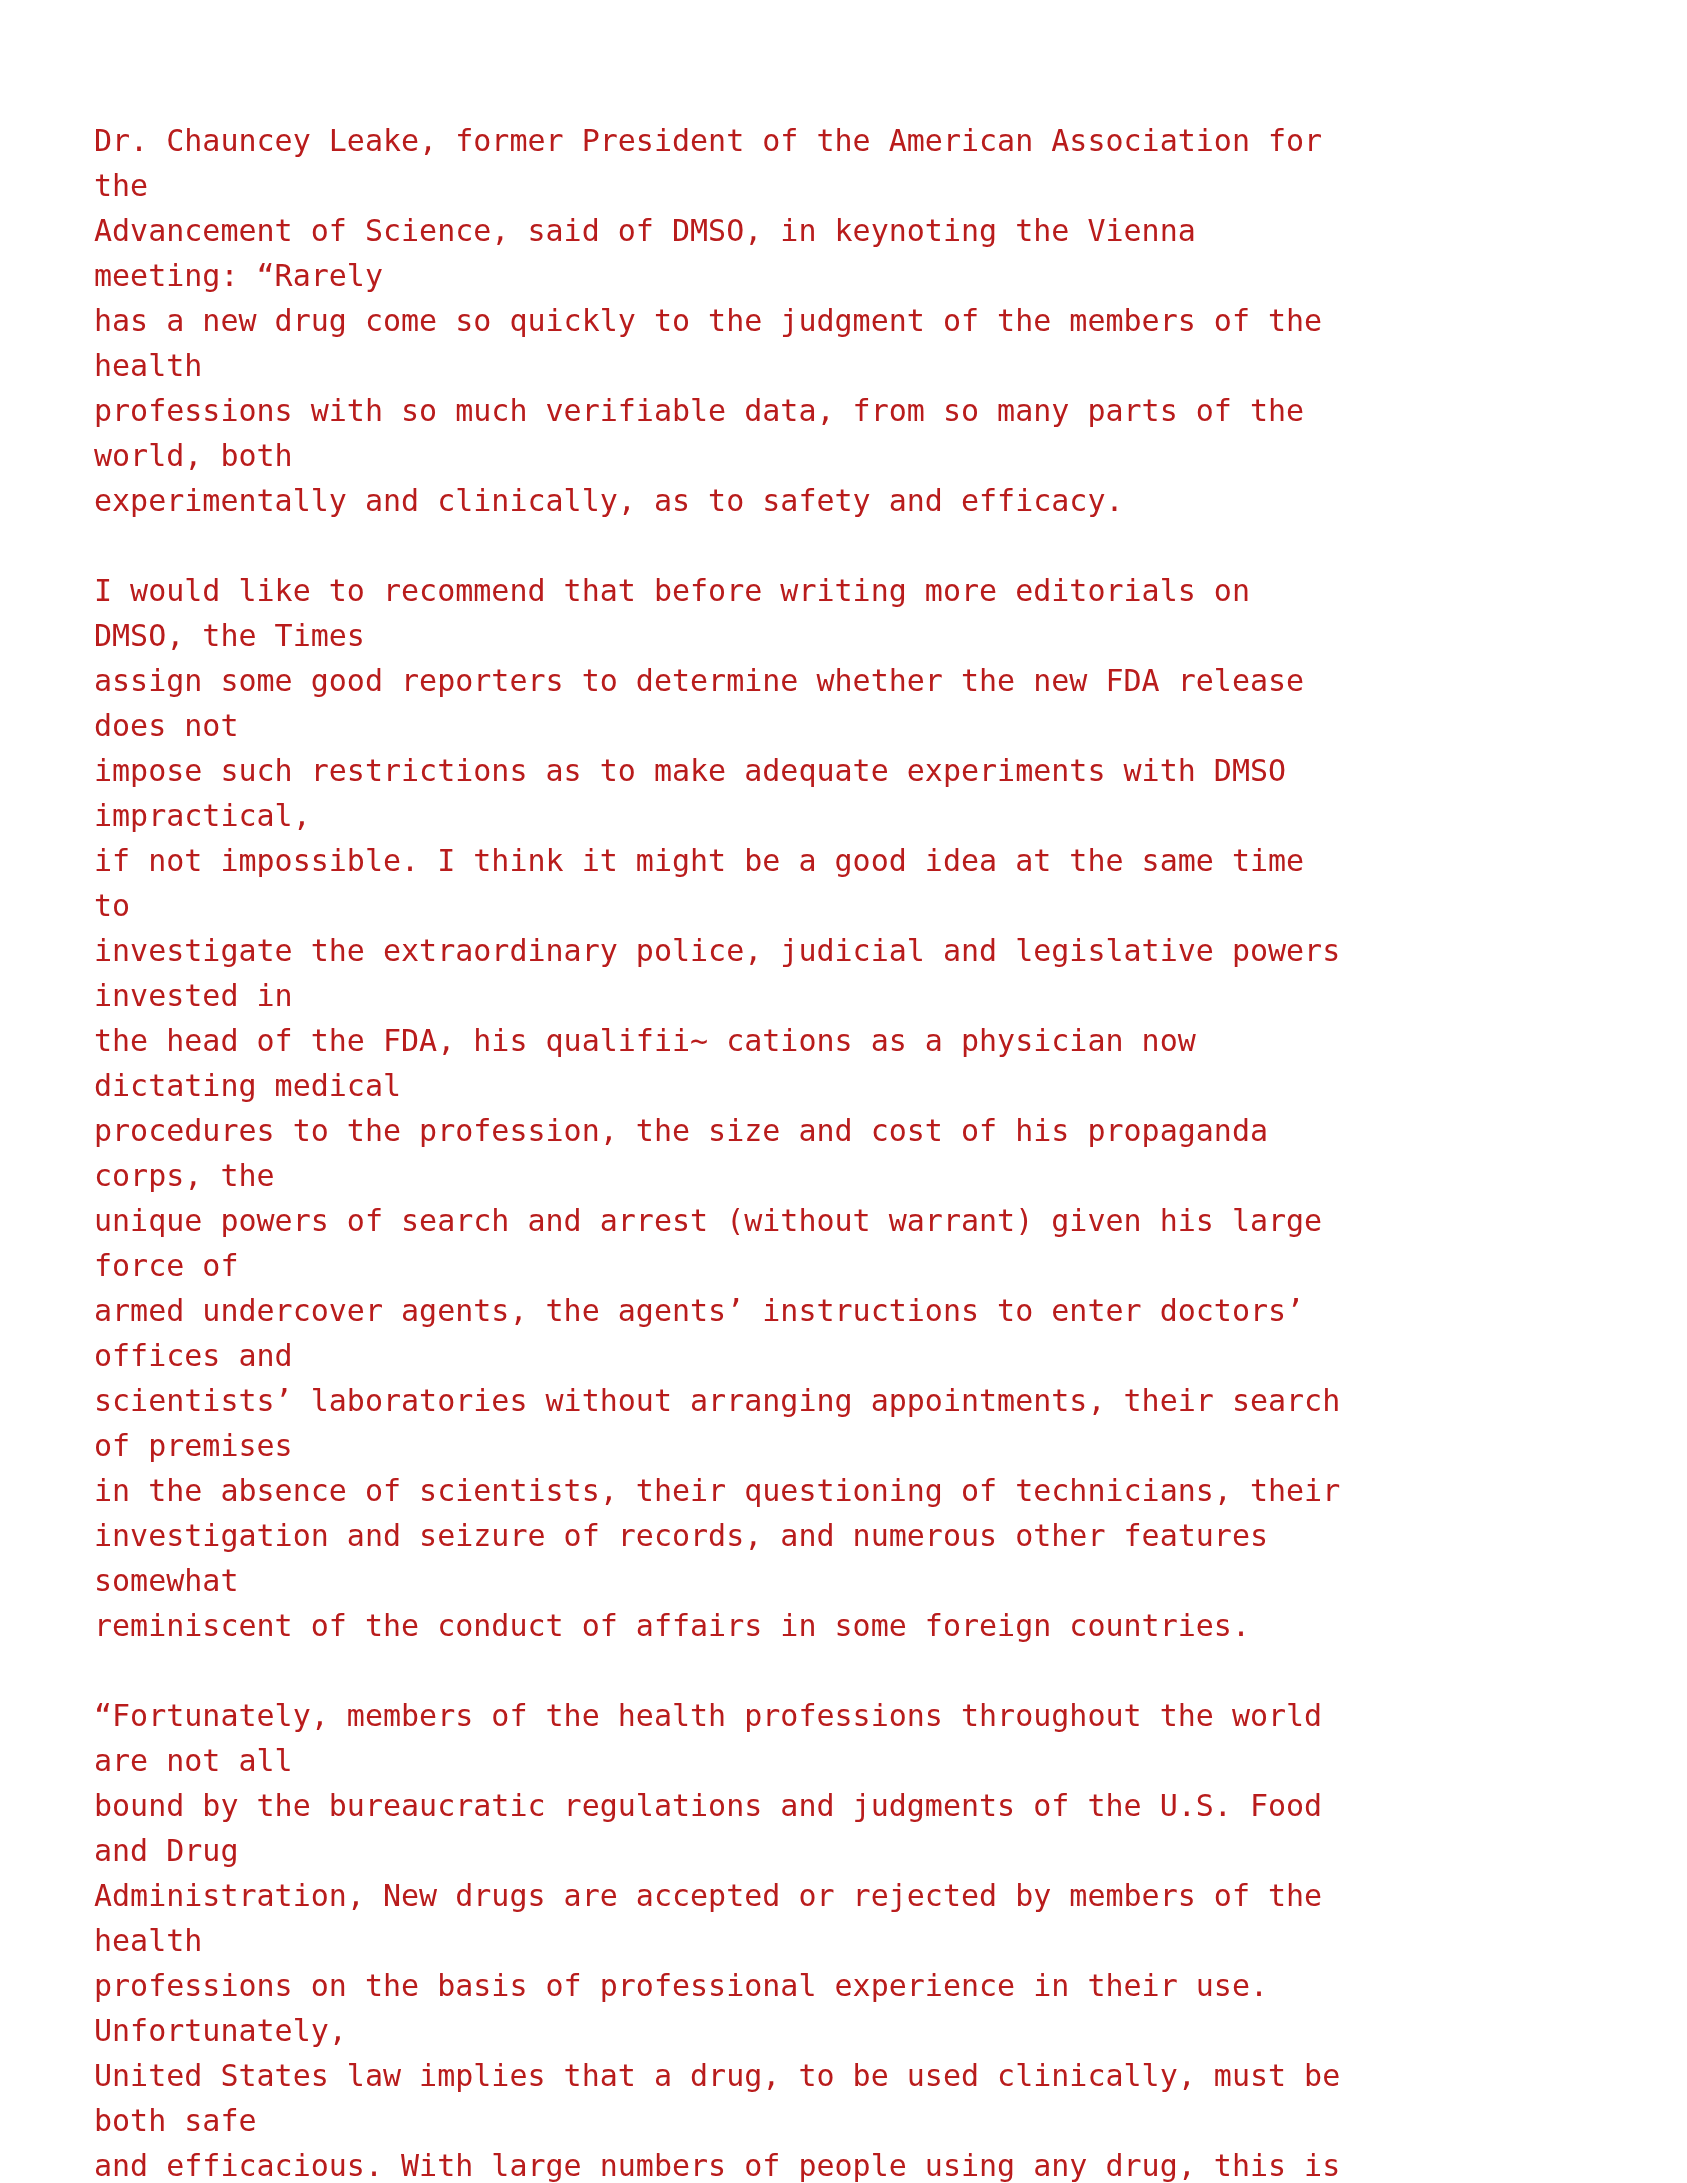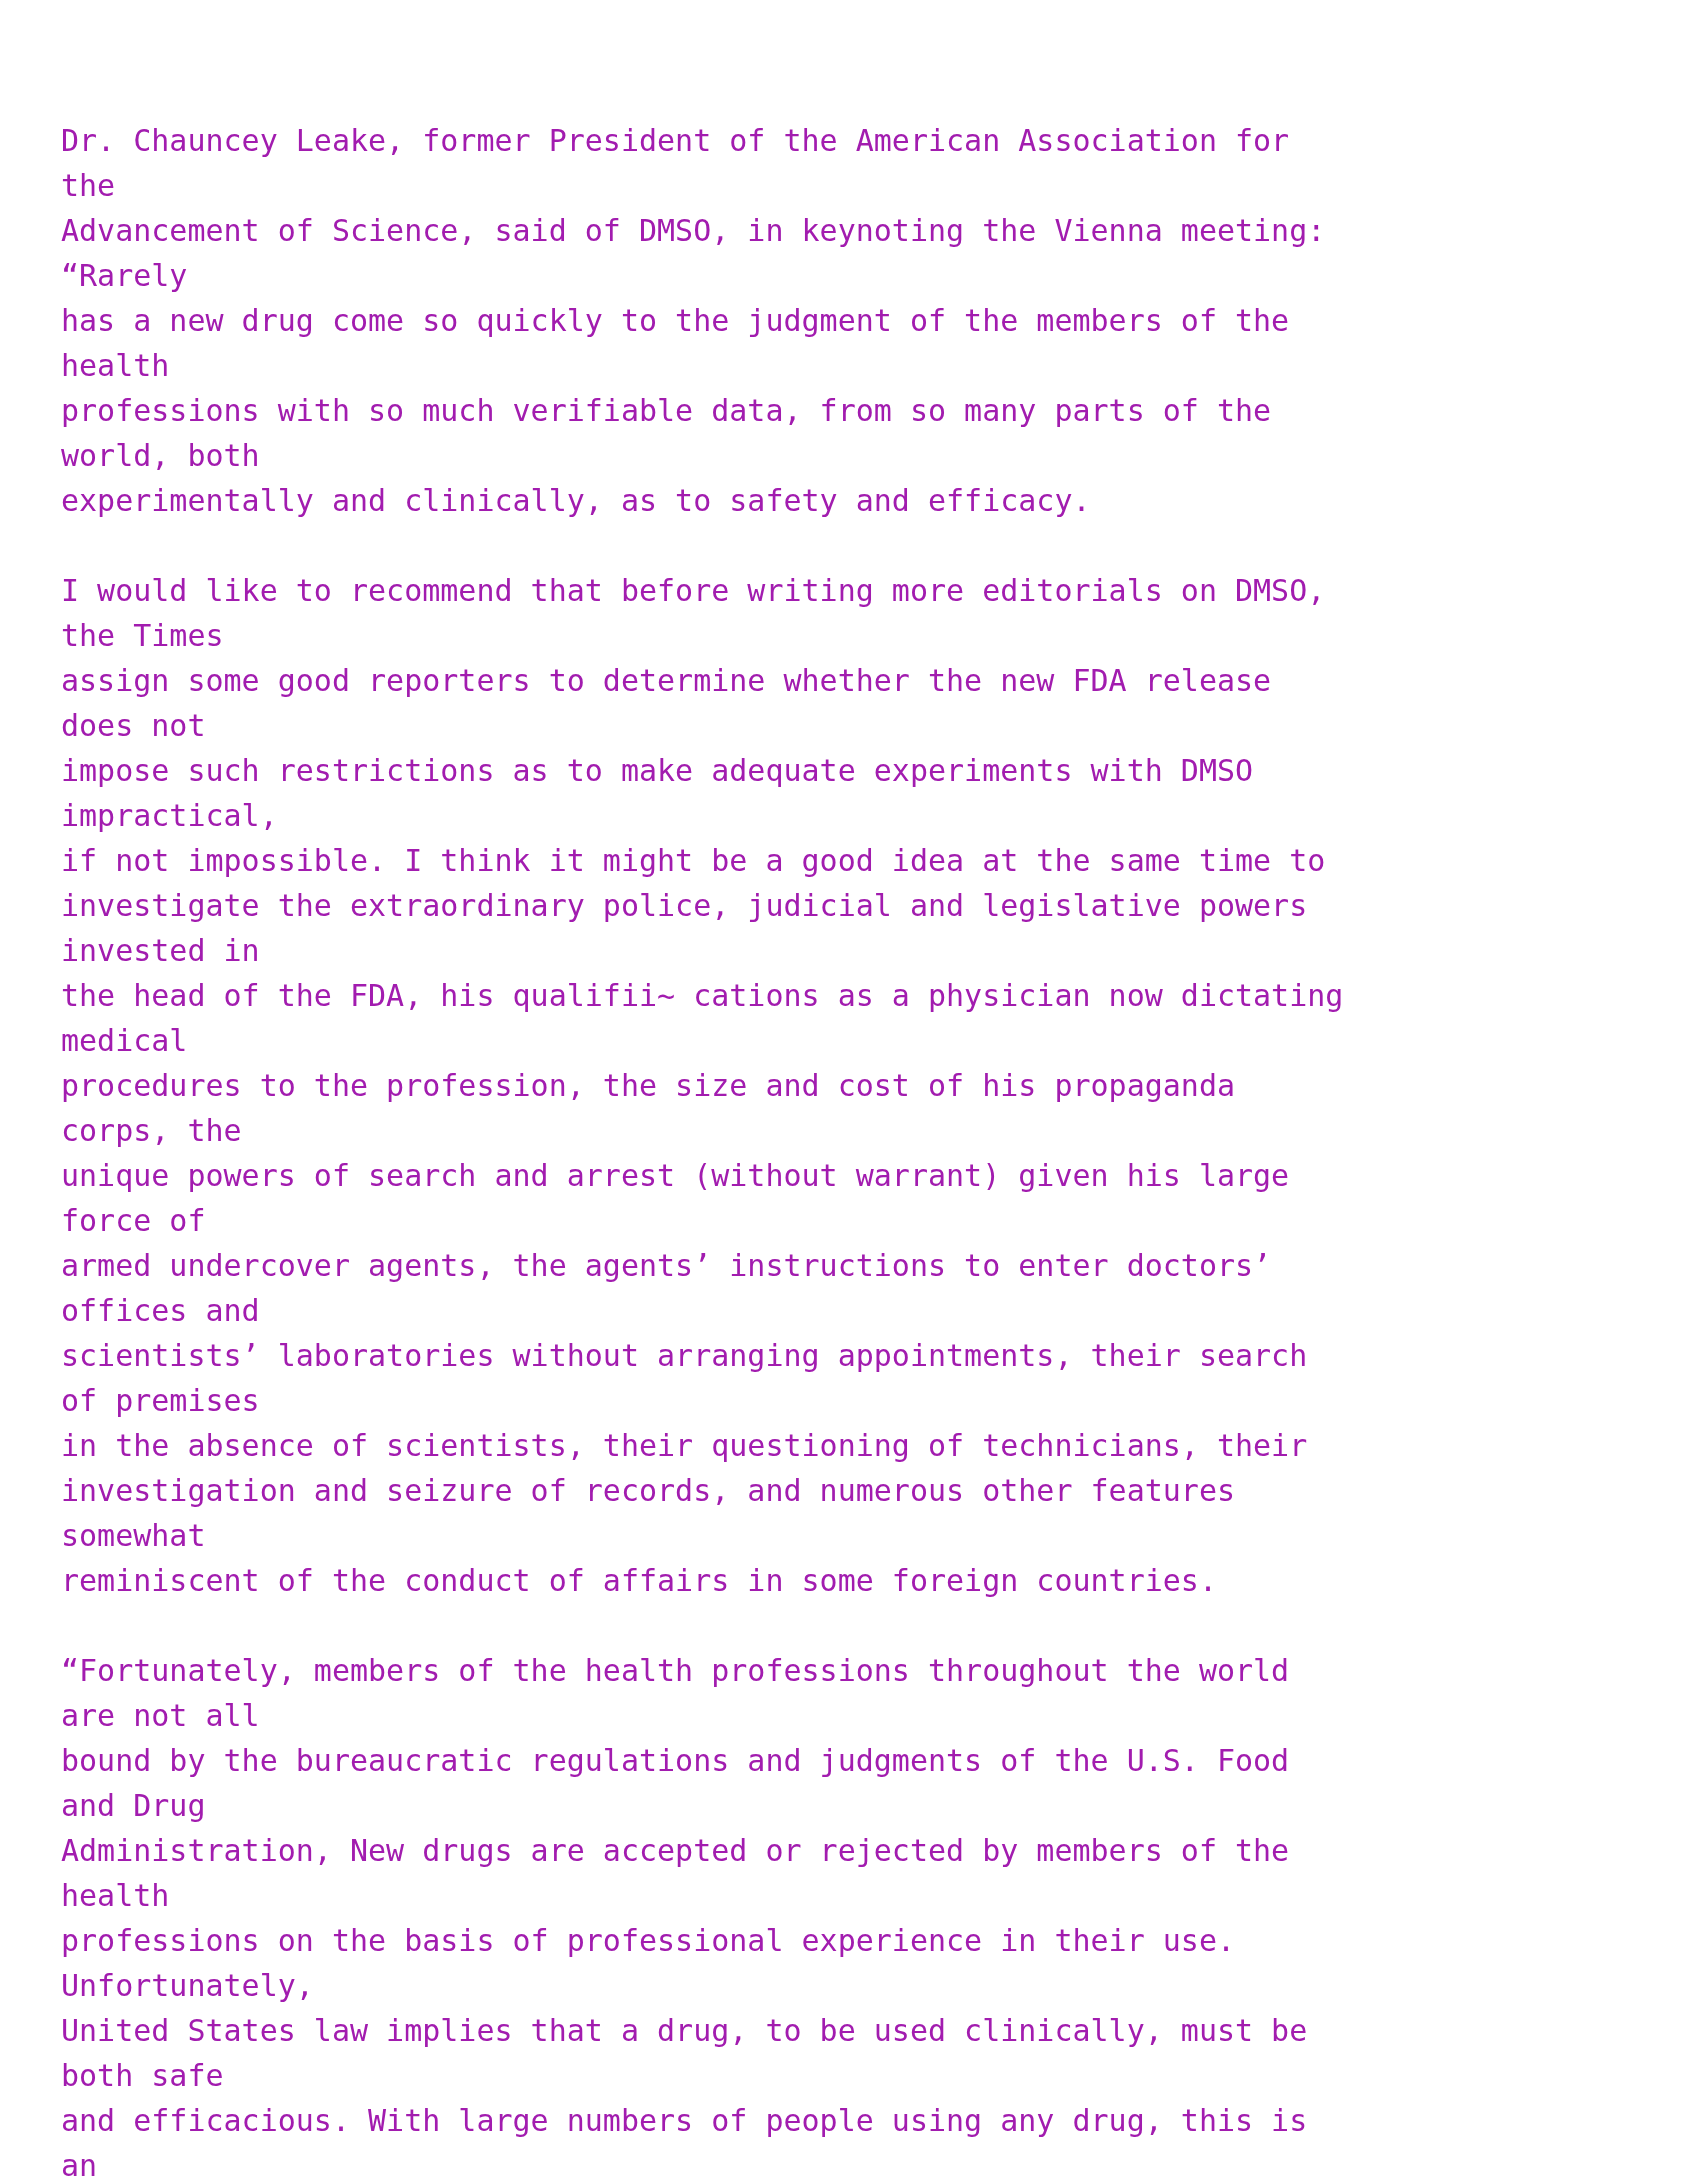--- a/index.html
+++ b/index.html
@@ -9,25 +9,25 @@
   body {
     width: 1687px;
     height: 2183px;
     background: #ffffff;
     overflow: hidden;
   }
   .page {
     box-sizing: border-box;
     width: 1414px;
     height: 2183px;
-    padding: 118px 69px 0 61px;
+    padding: 118px 69px 0 94px;
     font-family: "DejaVu Sans Mono", "Liberation Mono", monospace;
     font-size: 30px;
     line-height: 45px;
-    color: #a21caf;
+    color: #b91c1c;
   }
   .para {
     white-space: pre-wrap;
     margin: 0 0 45px 0;
     padding: 0;
   }
   .signature {
     white-space: pre-wrap;
     margin: 0;
     padding: 0;

